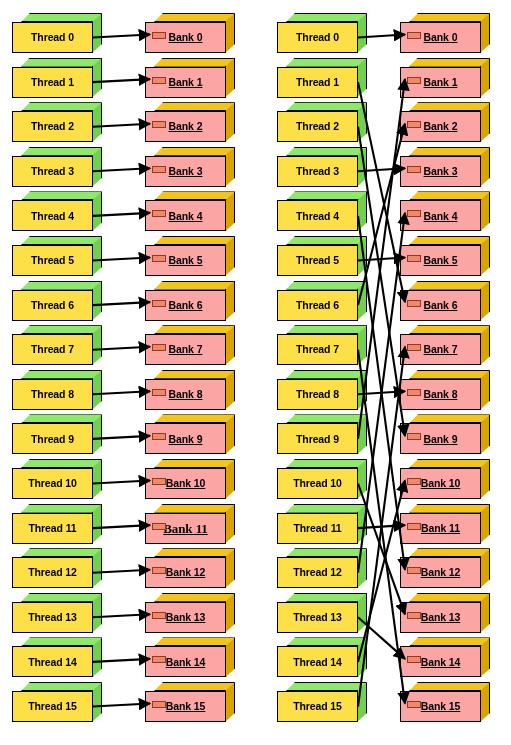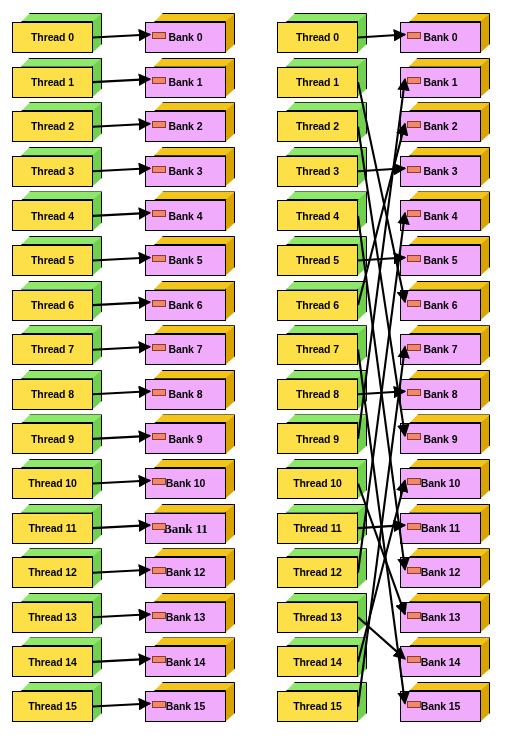--- a/index.html
+++ b/index.html
@@ -37,21 +37,21 @@
     clip-path:polygon(0% 100%, 11% 0%, 100% 0%, 89% 100%);}
   .thread .side{background:#6fd14c;
     clip-path:polygon(0% 22.5%, 100% 0%, 100% 77.5%, 0% 100%);}
   .thread .front{background:#fde047;}
 
   
   .bank .top{background:#f3c41a;
     clip-path:polygon(0% 100%, 11% 0%, 100% 0%, 89% 100%);}
   .bank .side{background:#d9a300;
     clip-path:polygon(0% 22.5%, 100% 0%, 100% 77.5%, 0% 100%);}
-  .bank .front{background:#f0abfc;}
+  .bank .front{background:#fca5a5;text-decoration:underline;}
 
   
   .serif-label{font-family:"Liberation Serif", serif !important;
     font-size:13px !important;font-weight:bold;}
 
   
   .chip{
     position:absolute;left:7px;top:19px;width:12px;height:5px;
     background:#f2886b;border:1px solid #8a3d22;z-index:4;
   }

